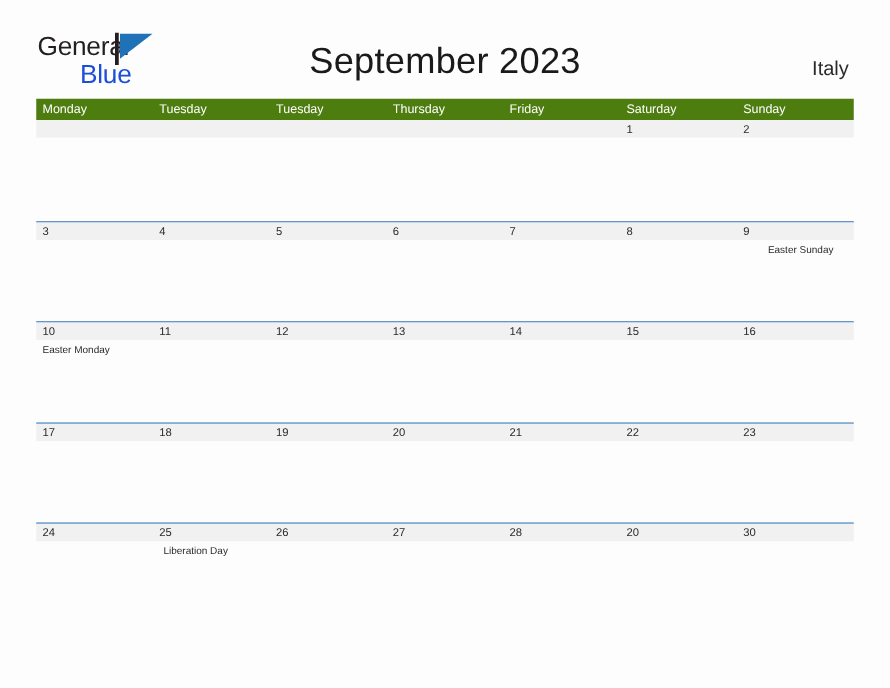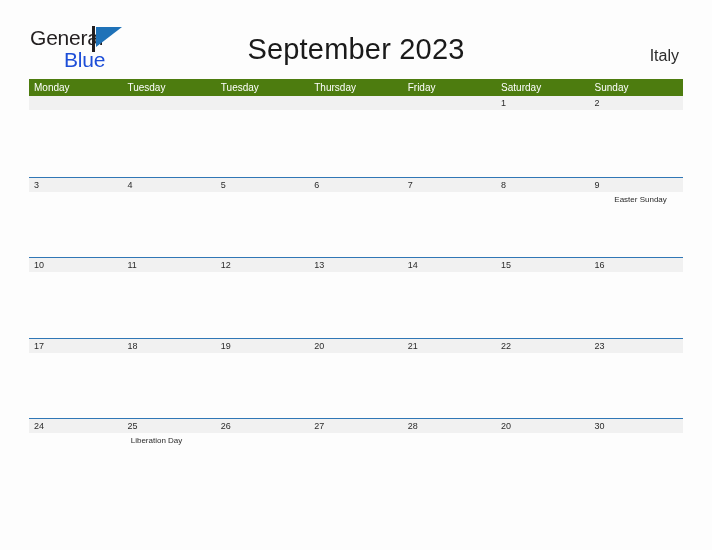--- a/index.html
+++ b/index.html
@@ -239,20 +239,21 @@
       <div class="week-dates">
         <div class="date-cell">10</div>
         <div class="date-cell">11</div>
         <div class="date-cell">12</div>
         <div class="date-cell">13</div>
         <div class="date-cell">14</div>
         <div class="date-cell">15</div>
         <div class="date-cell">16</div>
       </div>
       <div class="week-events">
+        <div class="event-cell">Easter Monday</div>
         <div class="event-cell"></div>
         <div class="event-cell"></div>
         <div class="event-cell"></div>
         <div class="event-cell"></div>
         <div class="event-cell"></div>
         <div class="event-cell"></div>
       </div>
     </div>
 
     <div class="week">

